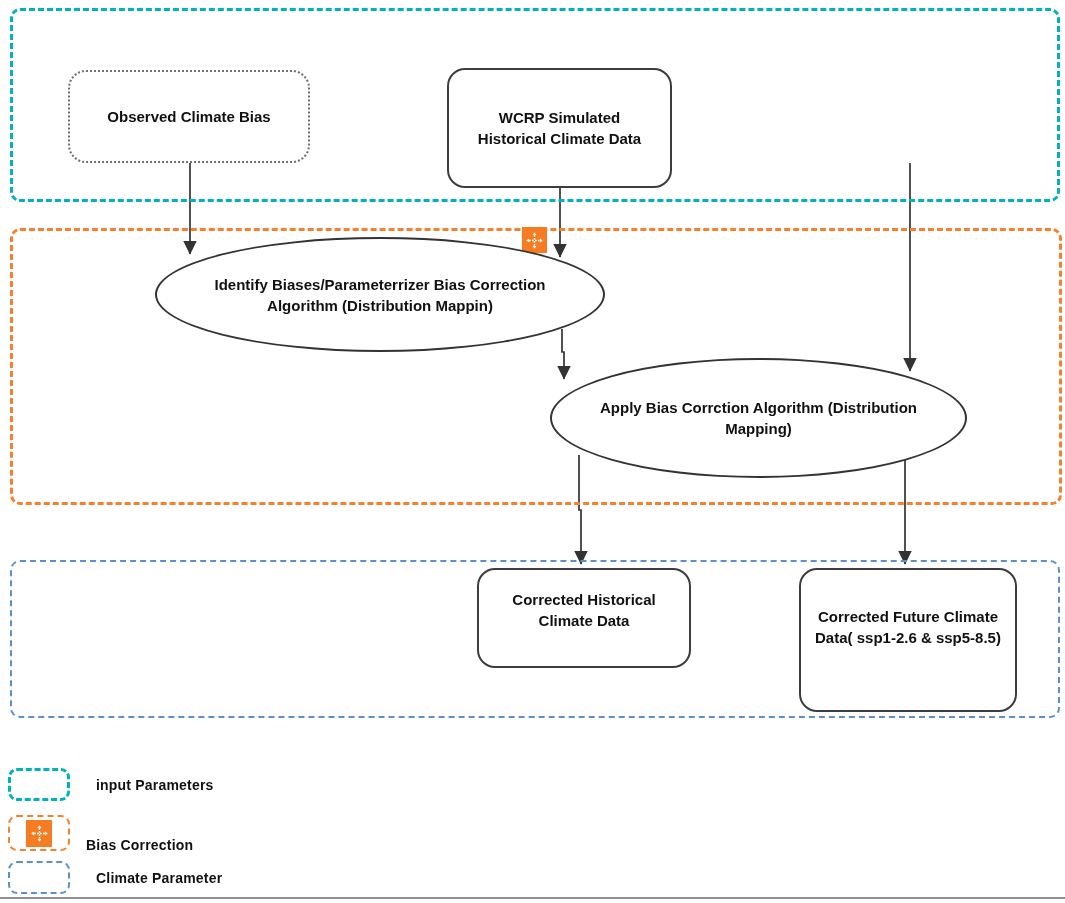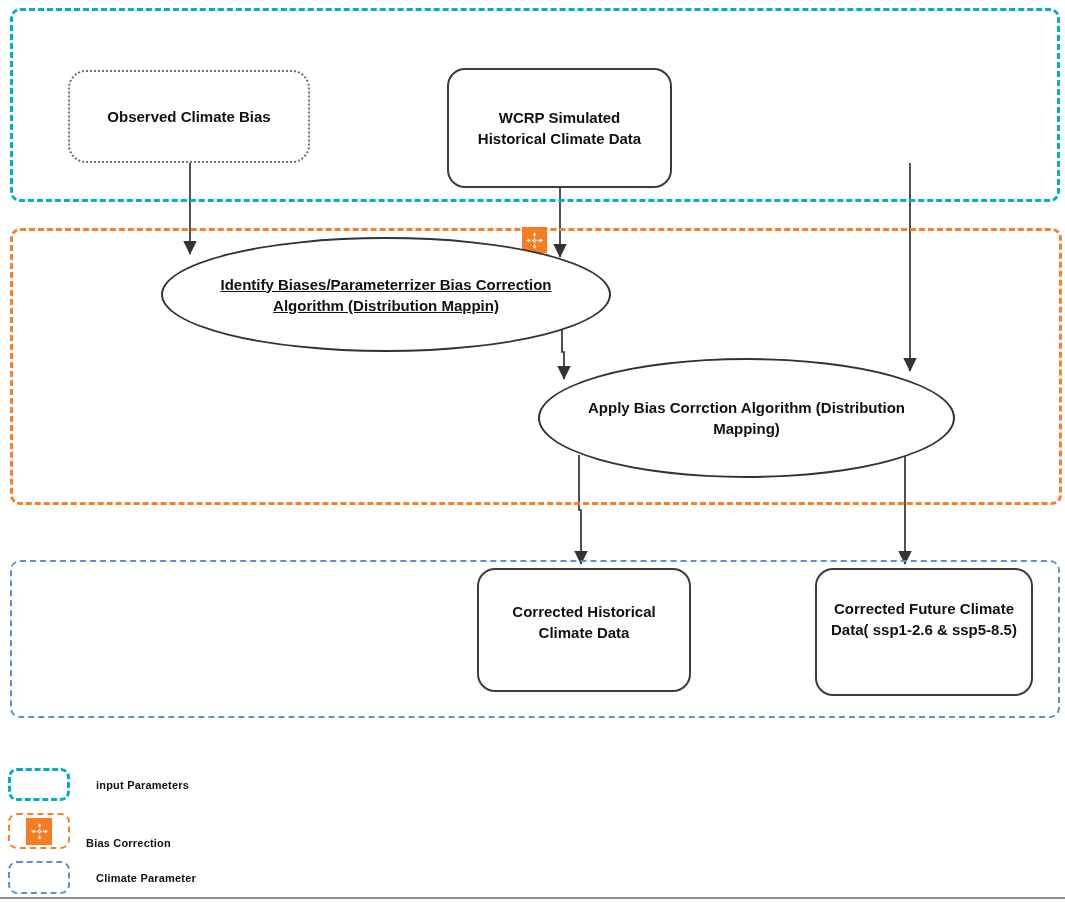--- a/index.html
+++ b/index.html
@@ -30,29 +30,29 @@
     display:flex;align-items:center;justify-content:center;
     text-align:center;
     font-weight:bold;font-size:15px;line-height:1.4;color:#111;
     background:#fff;
   }
   .rect{border:2px solid #3d3d3d;border-radius:18px;padding:6px 14px;}
   .rect.dotted{border:2px dotted #6f6f6f;}
   .node.observed{left:68px;top:70px;width:242px;height:93px;}
   .node.wcrp-hist{left:424px;top:68px;width:225px;height:120px;margin-left:23px;}
   .node.wcrp-future{left:782px;top:69px;width:256px;height:95px;}
-  .node.corr-hist{left:477px;top:568px;width:214px;height:124px;padding-bottom:22px;}
-  .node.corr-future{left:799px;top:568px;width:218px;height:128px;padding-bottom:32px;margin-left:16px;}
+  .node.corr-hist{left:477px;top:568px;width:214px;height:100px;padding-bottom:22px;}
+  .node.corr-future{left:799px;top:568px;width:218px;height:144px;padding-bottom:32px;}
   
   .ellipse{
     border:2px solid #333;border-radius:50%;
     padding:0 30px;
   }
-  .node.identify{left:161px;top:237px;width:450px;height:115px;text-decoration:underline;}
-  .node.apply{left:538px;top:358px;width:417px;height:120px;align-items:center;}
+  .node.identify{left:155px;top:237px;width:450px;height:115px;}
+  .node.apply{left:550px;top:358px;width:417px;height:120px;align-items:center;}
   
   svg.arrows{position:absolute;left:0;top:0;pointer-events:none;}
   
   .handle{
     position:absolute;display:flex;align-items:center;justify-content:center;
     background:var(--icon-orange);
   }
   .handle.flow{left:522px;top:227px;width:25px;height:26px;}
   .handle.legend{left:0;top:0;position:relative;width:26px;height:27px;}
   
@@ -61,21 +61,21 @@
     box-sizing:border-box;border-radius:9px;background:#fff;
     display:flex;align-items:center;justify-content:center;
   }
   .legend-row.l1{top:768px;}
   .legend-row.l2{top:813px;}
   .legend-row.l3{top:861px;}
   .legend-row.l1 .legend-swatch{width:62px;height:33px;border:3px dashed var(--teal);}
   .legend-row.l2 .legend-swatch{width:62px;height:36px;border:2.5px dashed var(--orange);}
   .legend-row.l3 .legend-swatch{width:62px;height:33px;border:2.5px dashed var(--blue);}
   .legend-label{
-    margin-left:26px;font-size:11px;font-weight:bold;color:#111;letter-spacing:.2px;
+    margin-left:26px;font-size:14px;font-weight:bold;color:#111;letter-spacing:.2px;
   }
   .legend-row.l2 .legend-label{margin-left:16px;margin-top:24px;}
   .footer-line{
     position:absolute;left:0;top:897px;width:1065px;height:2px;background:#8f8f8f;
   }
   :root{
     --teal:#00b2c0;
     --orange:#f6802c;
     --blue:#5e8fca;
     --icon-orange:#f57c20;

